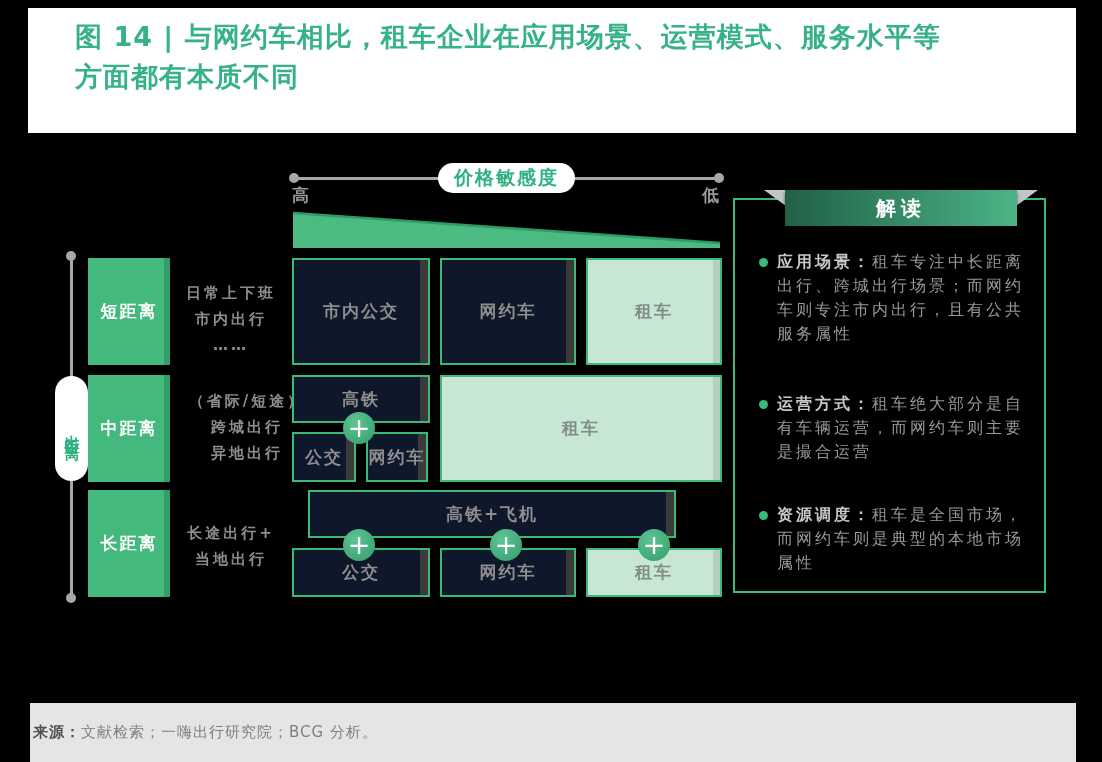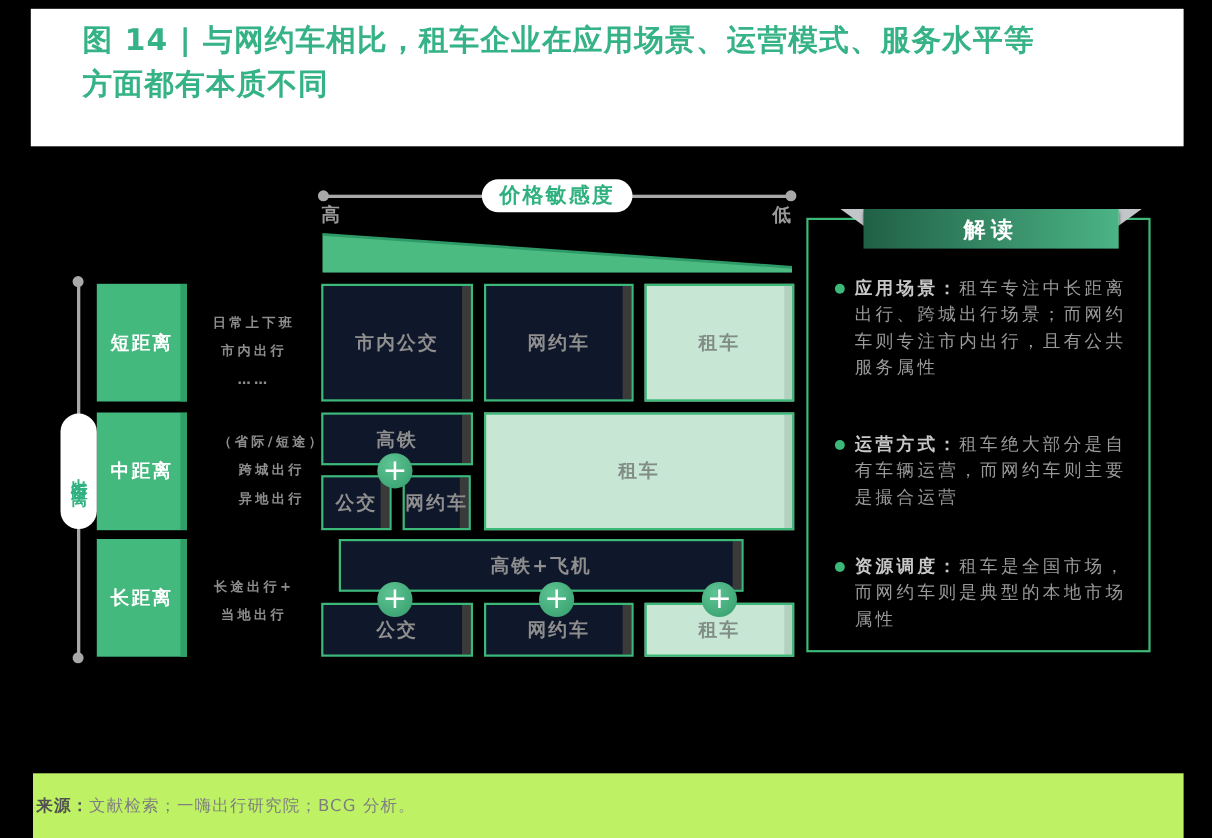--- a/index.html
+++ b/index.html
@@ -37,21 +37,21 @@
   }
   
   .rowlabel{
     position:absolute;left:88px;width:82px;height:107px;background:#43b97e;
     box-shadow:inset -6px 0 0 #2f9f67;
     display:flex;align-items:center;justify-content:center;
     color:#ffffff;font-size:17px;font-weight:bold;letter-spacing:2px;
   }
   
   .desc{
-    position:absolute;color:#8d8d8d;font-size:12px;font-weight:bold;
+    position:absolute;color:#8d8d8d;font-size:15px;font-weight:bold;
     line-height:26px;letter-spacing:3px;text-align:center;
   }
   
   .box{
     position:absolute;border:2px solid #3cb878;box-sizing:border-box;
     display:flex;align-items:center;justify-content:center;
   }
   .box.dark{background:#0f172a;box-shadow:inset -8px 0 0 #3a3a3a;}
   .box.light{background:#c8e6d4;box-shadow:inset -7px 0 0 #b3d0c1;}
   .box-label{color:#8e8e8e;font-size:17px;font-weight:bold;letter-spacing:2px;}
@@ -75,21 +75,21 @@
     color:#ffffff;font-size:20px;font-weight:bold;letter-spacing:5px;
     box-shadow:0 3px 3px rgba(0,0,0,0.6);
   }
   .fold{position:absolute;z-index:2;}
   .bullet{position:absolute;left:24px;display:flex;gap:9px;width:266px;}
   .bullet .dot{flex:none;width:9px;height:9px;border-radius:50%;background:#3cb878;margin-top:8px;}
   .bullet .btxt{font-size:16px;line-height:24px;letter-spacing:3px;color:#999999;}
   .bullet .btxt b{color:#c8c8c8;font-weight:bold;}
   
   .footer-block{
-    position:absolute;left:30px;top:703px;width:1046px;height:59px;background:#bef264;
+    position:absolute;left:30px;top:703px;width:1046px;height:59px;background:#e5e5e5;
     display:flex;align-items:center;
   }
   .footer-text{padding-left:3px;font-size:15px;color:#7f7f7f;letter-spacing:1px;}
   .footer-text b{color:#515151;font-weight:bold;}
 </style>
 </head>
 <body>
 
 <div class="canvas">
 

